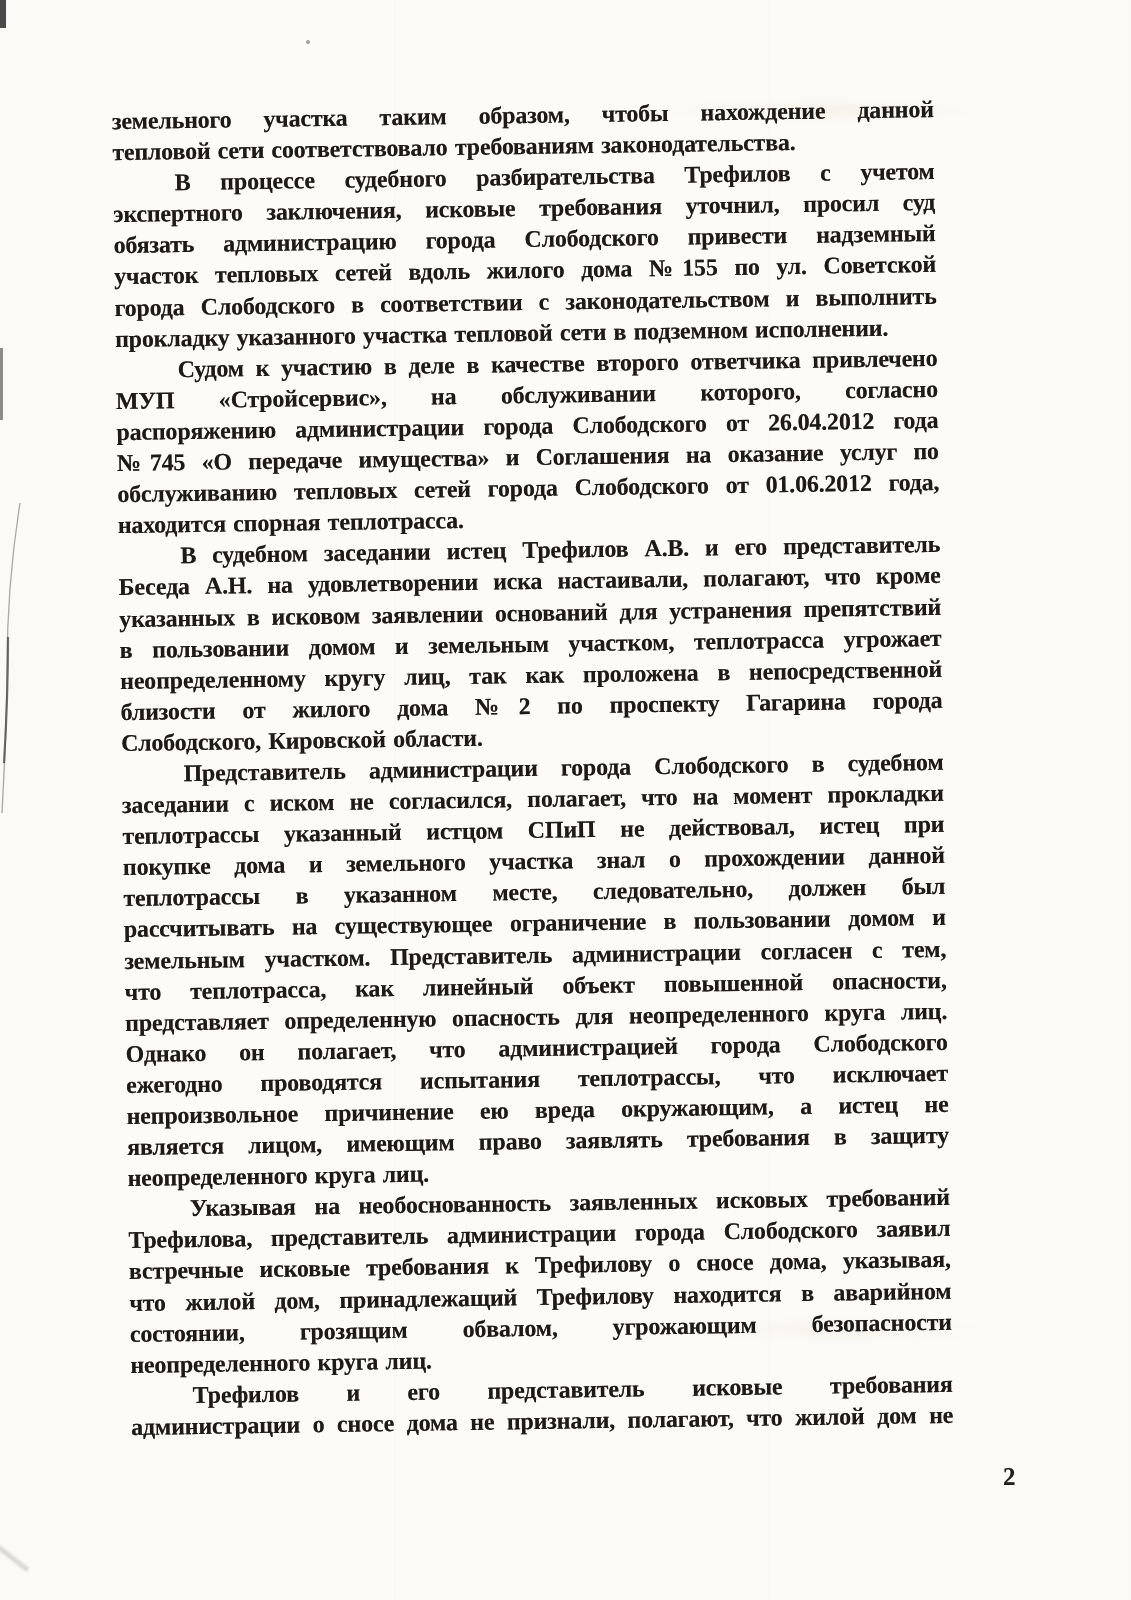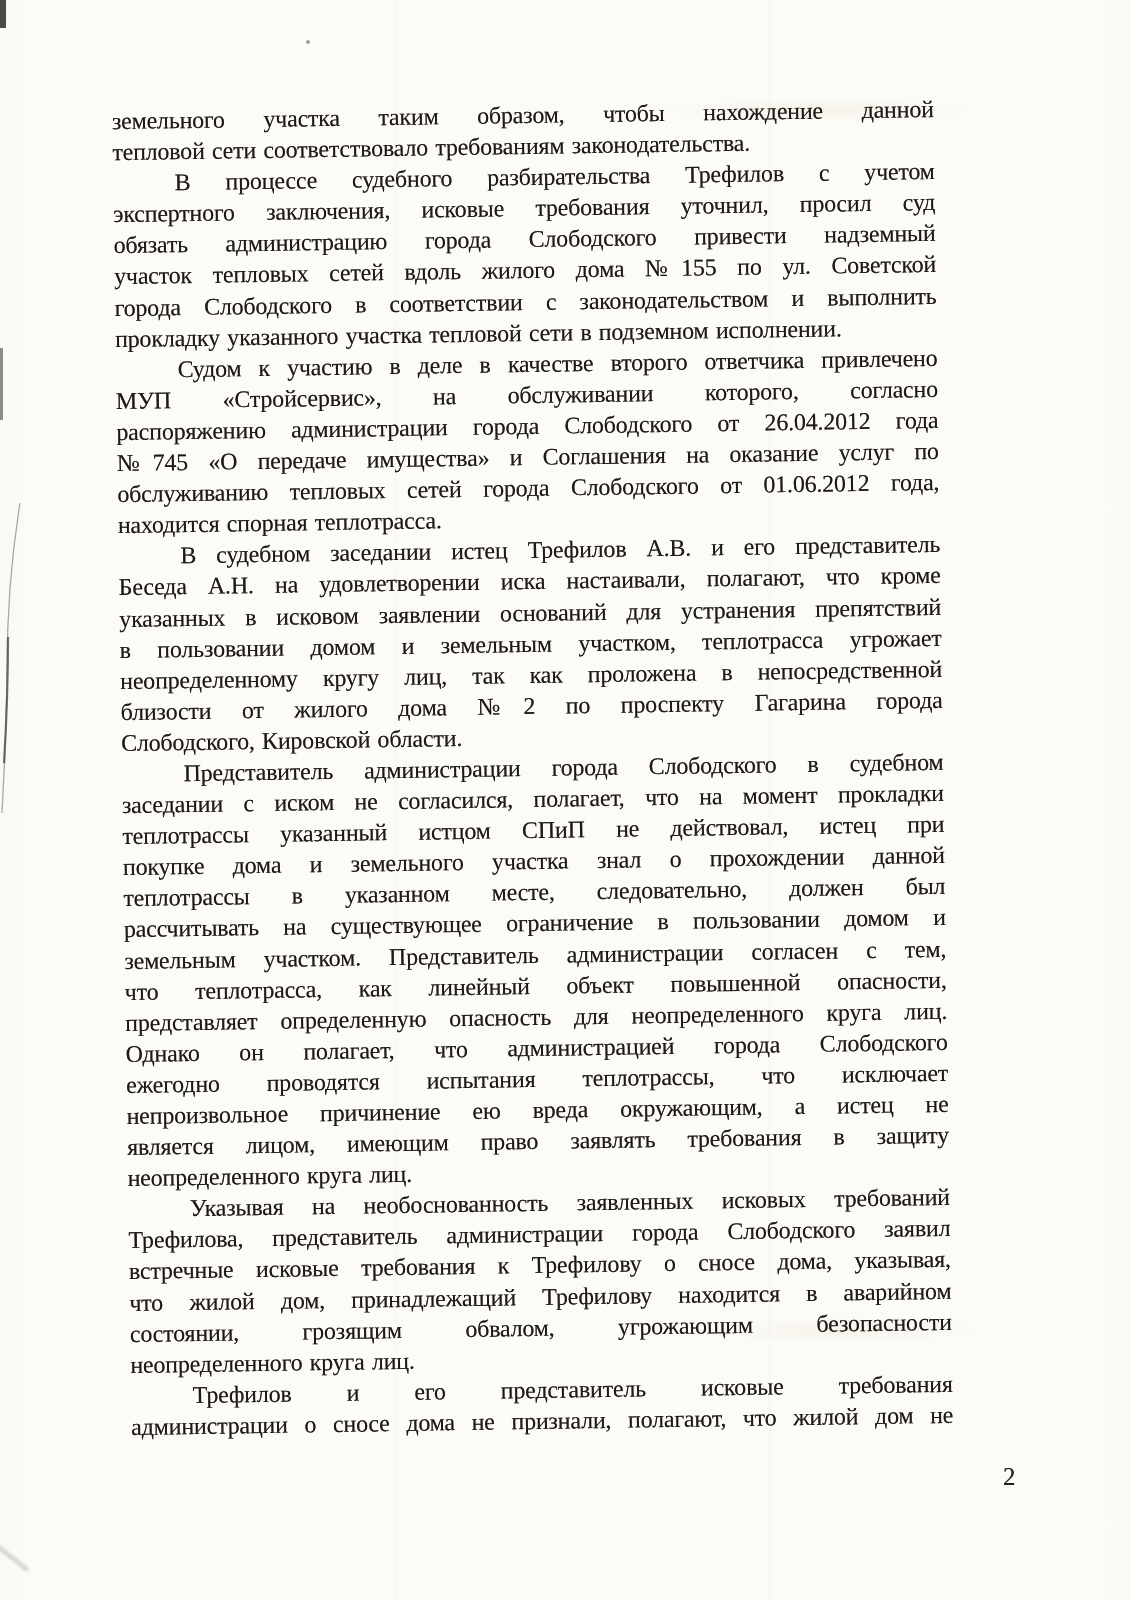--- a/index.html
+++ b/index.html
@@ -8,20 +8,21 @@
     background:#fcfbf8;
     font-family:"Liberation Serif","DejaVu Serif",serif;
     overflow:hidden;position:relative;
   }
   .page{
     position:absolute;inset:0;
     background:
       radial-gradient(ellipse 240px 18px at 820px 110px, rgba(214,196,150,0.16), rgba(214,196,150,0) 70%),
       radial-gradient(ellipse 220px 20px at 840px 1330px, rgba(214,196,150,0.14), rgba(214,196,150,0) 70%),
       linear-gradient(90deg, #faf9f6 0%, #fcfbf8 3%, #fcfbf8 97%, #faf9f5 100%);
+    font-weight: bold;
   }
   
   .page:before{
     content:"";position:absolute;inset:0;pointer-events:none;
     background:
       linear-gradient(90deg, transparent 394px, rgba(0,0,0,0.015) 395px, transparent 397px),
       linear-gradient(90deg, transparent 768px, rgba(0,0,0,0.015) 769px, transparent 771px);
   }
   .textblock{
     position:absolute;left:130px;top:106px;width:822px;

